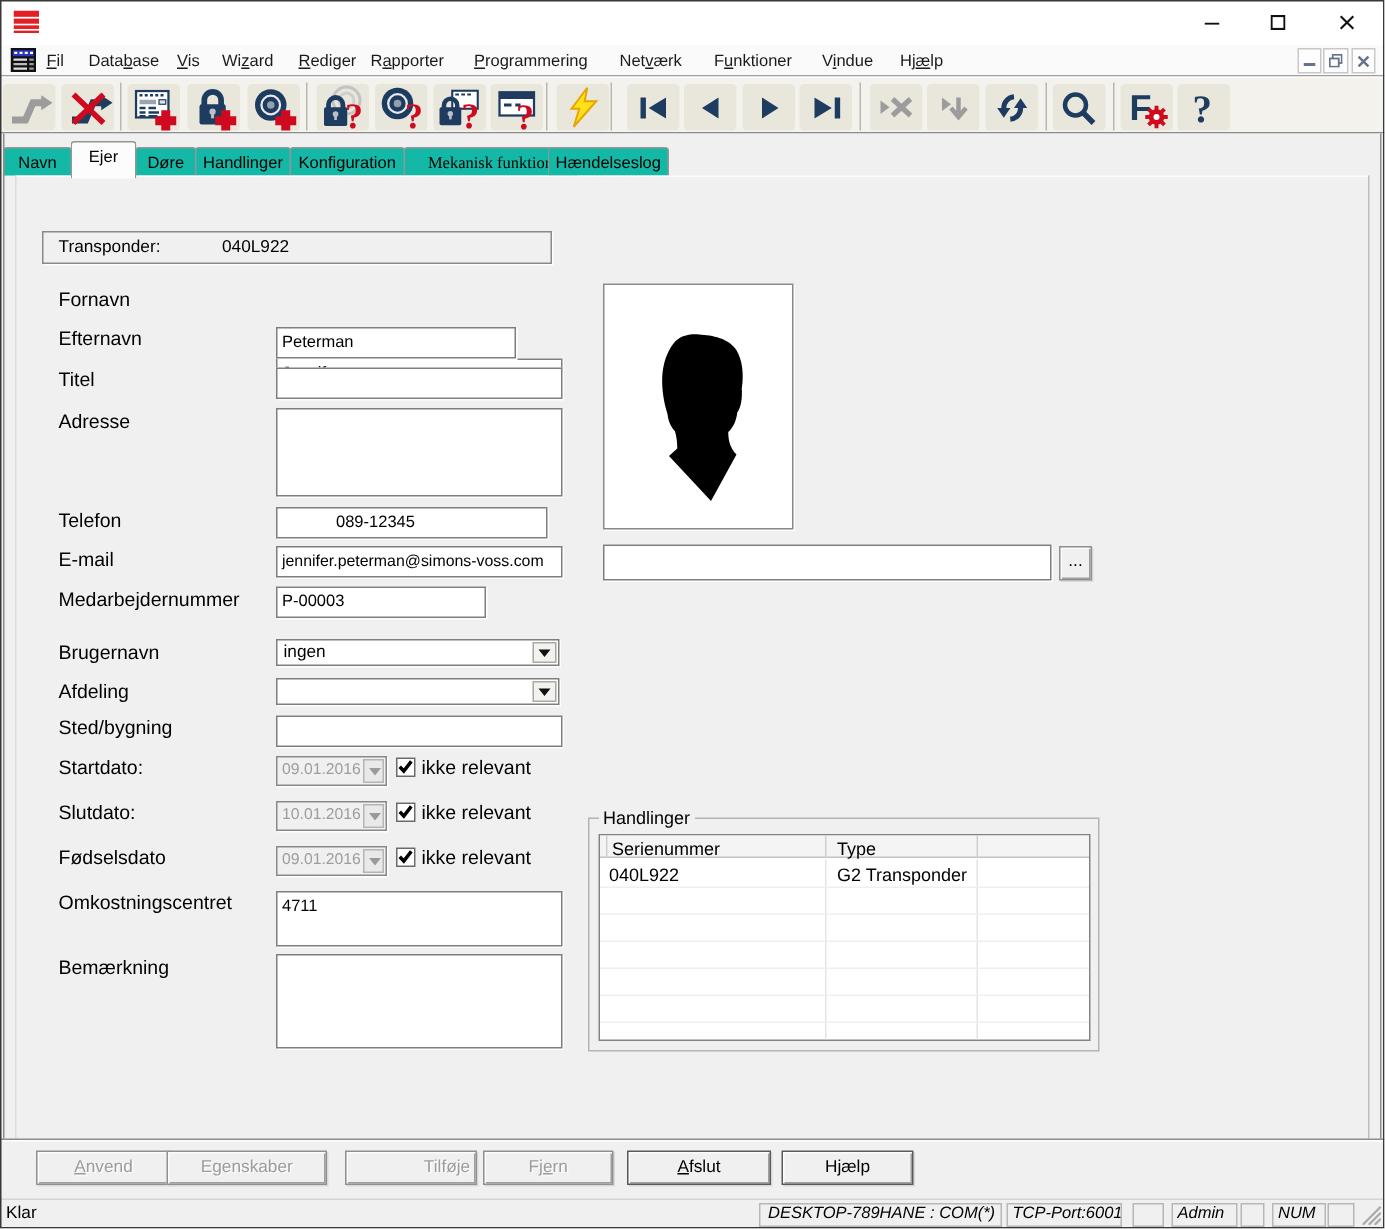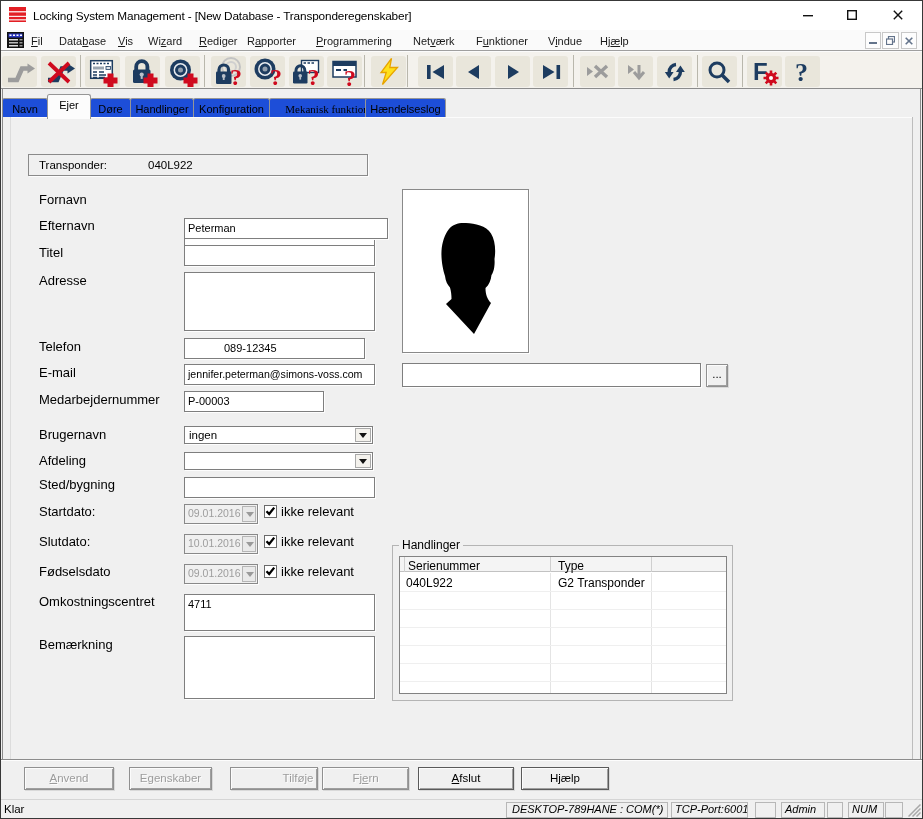--- a/index.html
+++ b/index.html
@@ -22,21 +22,21 @@
 
 
 #toolbar { position:absolute; left:0; top:52px; width:923px; height:36px; background:#f4f2ed; }
 .tbtn { position:absolute; top:4px; width:35px; height:31px; background:#e9e6db; border-radius:3px; }
 .tbtn svg { position:absolute; left:0; top:0; }
 .tsep { position:absolute; top:3px; width:1px; height:32px; background:#b9b7ac; }
 #toolline { position:absolute; left:0; top:88px; width:923px; height:1px; background:#8c8c8c; }
 
 
 #tabrow { position:absolute; left:0; top:89px; width:923px; height:28px; background:#f0f0f0; }
-.tab { position:absolute; top:9px; height:19px; background:#1d4ed8; border:1px solid #969696; border-bottom:none;
+.tab { position:absolute; top:9px; height:19px; background:#14b8a6; border:1px solid #969696; border-bottom:none;
   font-size:11px; text-align:center; padding-top:4px; white-space:nowrap; border-radius:2.5px 2.5px 0 0; }
 .tab.active { top:5px; height:25px; background:#fcfcfc; z-index:5; }
 #tabline { position:absolute; left:11px; top:117px; width:901px; height:1px; background:#fcfcfc; }
 #leftedge { position:absolute; left:2px; top:89px; width:1px; height:670px; background:#8c8c8c; }
 #rightedge1 { position:absolute; left:912px; top:117px; width:1px; height:642px; background:#bdbdbd; }
 #rightedge2 { position:absolute; left:920px; top:89px; width:1px; height:670px; background:#8c8c8c; }
 #bottomedge { position:absolute; left:0; top:759px; width:923px; height:1px; background:#8c8c8c; }
 #bottomhl { position:absolute; left:0; top:760px; width:923px; height:1px; background:#fdfdfd; }
 
 .lbl { position:absolute; left:39px; font-size:13px; line-height:12px; color:#000; white-space:nowrap; }
@@ -68,21 +68,20 @@
 <body>
 <div id="winborder"></div>
 
 <div id="titlebar">
   <svg class="abs" style="left:9px;top:7px" width="17" height="15" viewBox="0 0 17 15">
     <rect x="0" y="0" width="17" height="4.2" fill="#e31e24"></rect>
     <rect x="0" y="5.4" width="17" height="3.4" fill="#e31e24"></rect>
     <rect x="0" y="9.9" width="17" height="2.4" fill="#e31e24"></rect>
     <rect x="0" y="13.4" width="17" height="1.6" fill="#e31e24"></rect>
   </svg>
-  <div id="title-text">Locking System Management - [New Database - Transponderegenskaber]</div>
   <svg class="abs" style="left:803px;top:15px" width="10" height="2" viewBox="0 0 10 2">
       <rect width="10" height="1.4" fill="#111"></rect>
     </svg>
   <svg class="abs" style="left:847px;top:10px" width="10" height="10" viewBox="0 0 10 10">
       <rect x="0.7" y="0.7" width="8.6" height="8.6" fill="none" stroke="#111" stroke-width="1.4"></rect>
     </svg>
   <svg class="abs" style="left:893px;top:10px" width="10" height="10" viewBox="0 0 10 10">
       <path d="M0.8 0.8 L9.2 9.2 M9.2 0.8 L0.8 9.2" stroke="#111" stroke-width="1.4"></path>
     </svg>
 </div>
@@ -362,21 +361,21 @@
 <div class="lbl" style="top:429px">Brugernavn</div>
 <div class="lbl" style="top:455px">Afdeling</div>
 <div class="lbl" style="top:479px">Sted/bygning</div>
 <div class="lbl" style="top:506px">Startdato:</div>
 <div class="lbl" style="top:536px">Slutdato:</div>
 <div class="lbl" style="top:566px">Fødselsdato</div>
 <div class="lbl" style="top:596px">Omkostningscentret</div>
 <div class="lbl" style="top:639px">Bemærkning</div>
 
 <div class="inp" style="left:184px;top:191px;width:191px;height:21px;margin-top:48px;">Jennifer</div>
-<div class="inp" style="left:184px;top:218px;width:204px;height:21px;">Peterman</div>
+<div class="inp" style="left:184px;top:218px;width:160px;height:21px;">Peterman</div>
 <div class="inp" style="left:184px;top:245px;width:191px;height:21px;"></div>
 <div class="inp" style="left:184px;top:272px;width:191px;height:59px;"></div>
 <div class="inp" style="left:184px;top:338px;width:181px;height:21px;padding-left:39px;">089-12345</div>
 <div class="inp" style="left:184px;top:364px;width:191px;height:21px;font-size:10.6px;">jennifer.peterman@simons-voss.com</div>
 <div class="inp" style="left:184px;top:391px;width:140px;height:21px;">P-00003</div>
 <div class="combo" style="left:184px;top:426px;width:189px;height:18px;">
     <div class="abs" style="left:4px;top:2px;">ingen</div>
     <div class="arrowbox"></div>
   </div>
 <div class="combo" style="left:184px;top:452px;width:189px;height:18px;">
@@ -436,21 +435,21 @@
   <div class="abs" style="left:251px;top:16px;width:1px;height:120px;background:#e4e4e4;"></div>
   <div class="abs" style="left:0;top:34px;width:326px;height:1px;background:#efefef;"></div>
     <div class="abs" style="left:0;top:52px;width:326px;height:1px;background:#efefef;"></div>
     <div class="abs" style="left:0;top:70px;width:326px;height:1px;background:#efefef;"></div>
     <div class="abs" style="left:0;top:88px;width:326px;height:1px;background:#efefef;"></div>
     <div class="abs" style="left:0;top:106px;width:326px;height:1px;background:#efefef;"></div>
     <div class="abs" style="left:0;top:124px;width:326px;height:1px;background:#efefef;"></div>
 </div>
 
 <div class="btn off" style="left:24px;width:90px;"><u>A</u>nvend</div>
-<div class="btn off" style="left:129px;width:83px;">Egenskaber</div>
+<div class="btn off" style="left:111px;width:107px;">Egenskaber</div>
 <div class="btn off" style="left:230px;width:88px;padding-left:48px;">Tilføje</div>
 <div class="btn off" style="left:322px;width:87px;">Fj<u>e</u>rn</div>
 <div class="btn on" style="left:418px;width:96px;"><u>A</u>fslut</div>
 <div class="btn on" style="left:521px;width:88px;">Hjælp</div>
 
 <div id="statusbar">
   <div class="abs" style="left:4px;top:3px;">Klar</div>
   <div class="scell" style="left:506px;width:162px;padding-left:5px;">DESKTOP-789HANE : COM(*)</div>
   <div class="scell" style="left:671px;width:77px;">TCP-Port:6001</div>
   <div class="scell" style="left:755px;width:21px;"></div>

